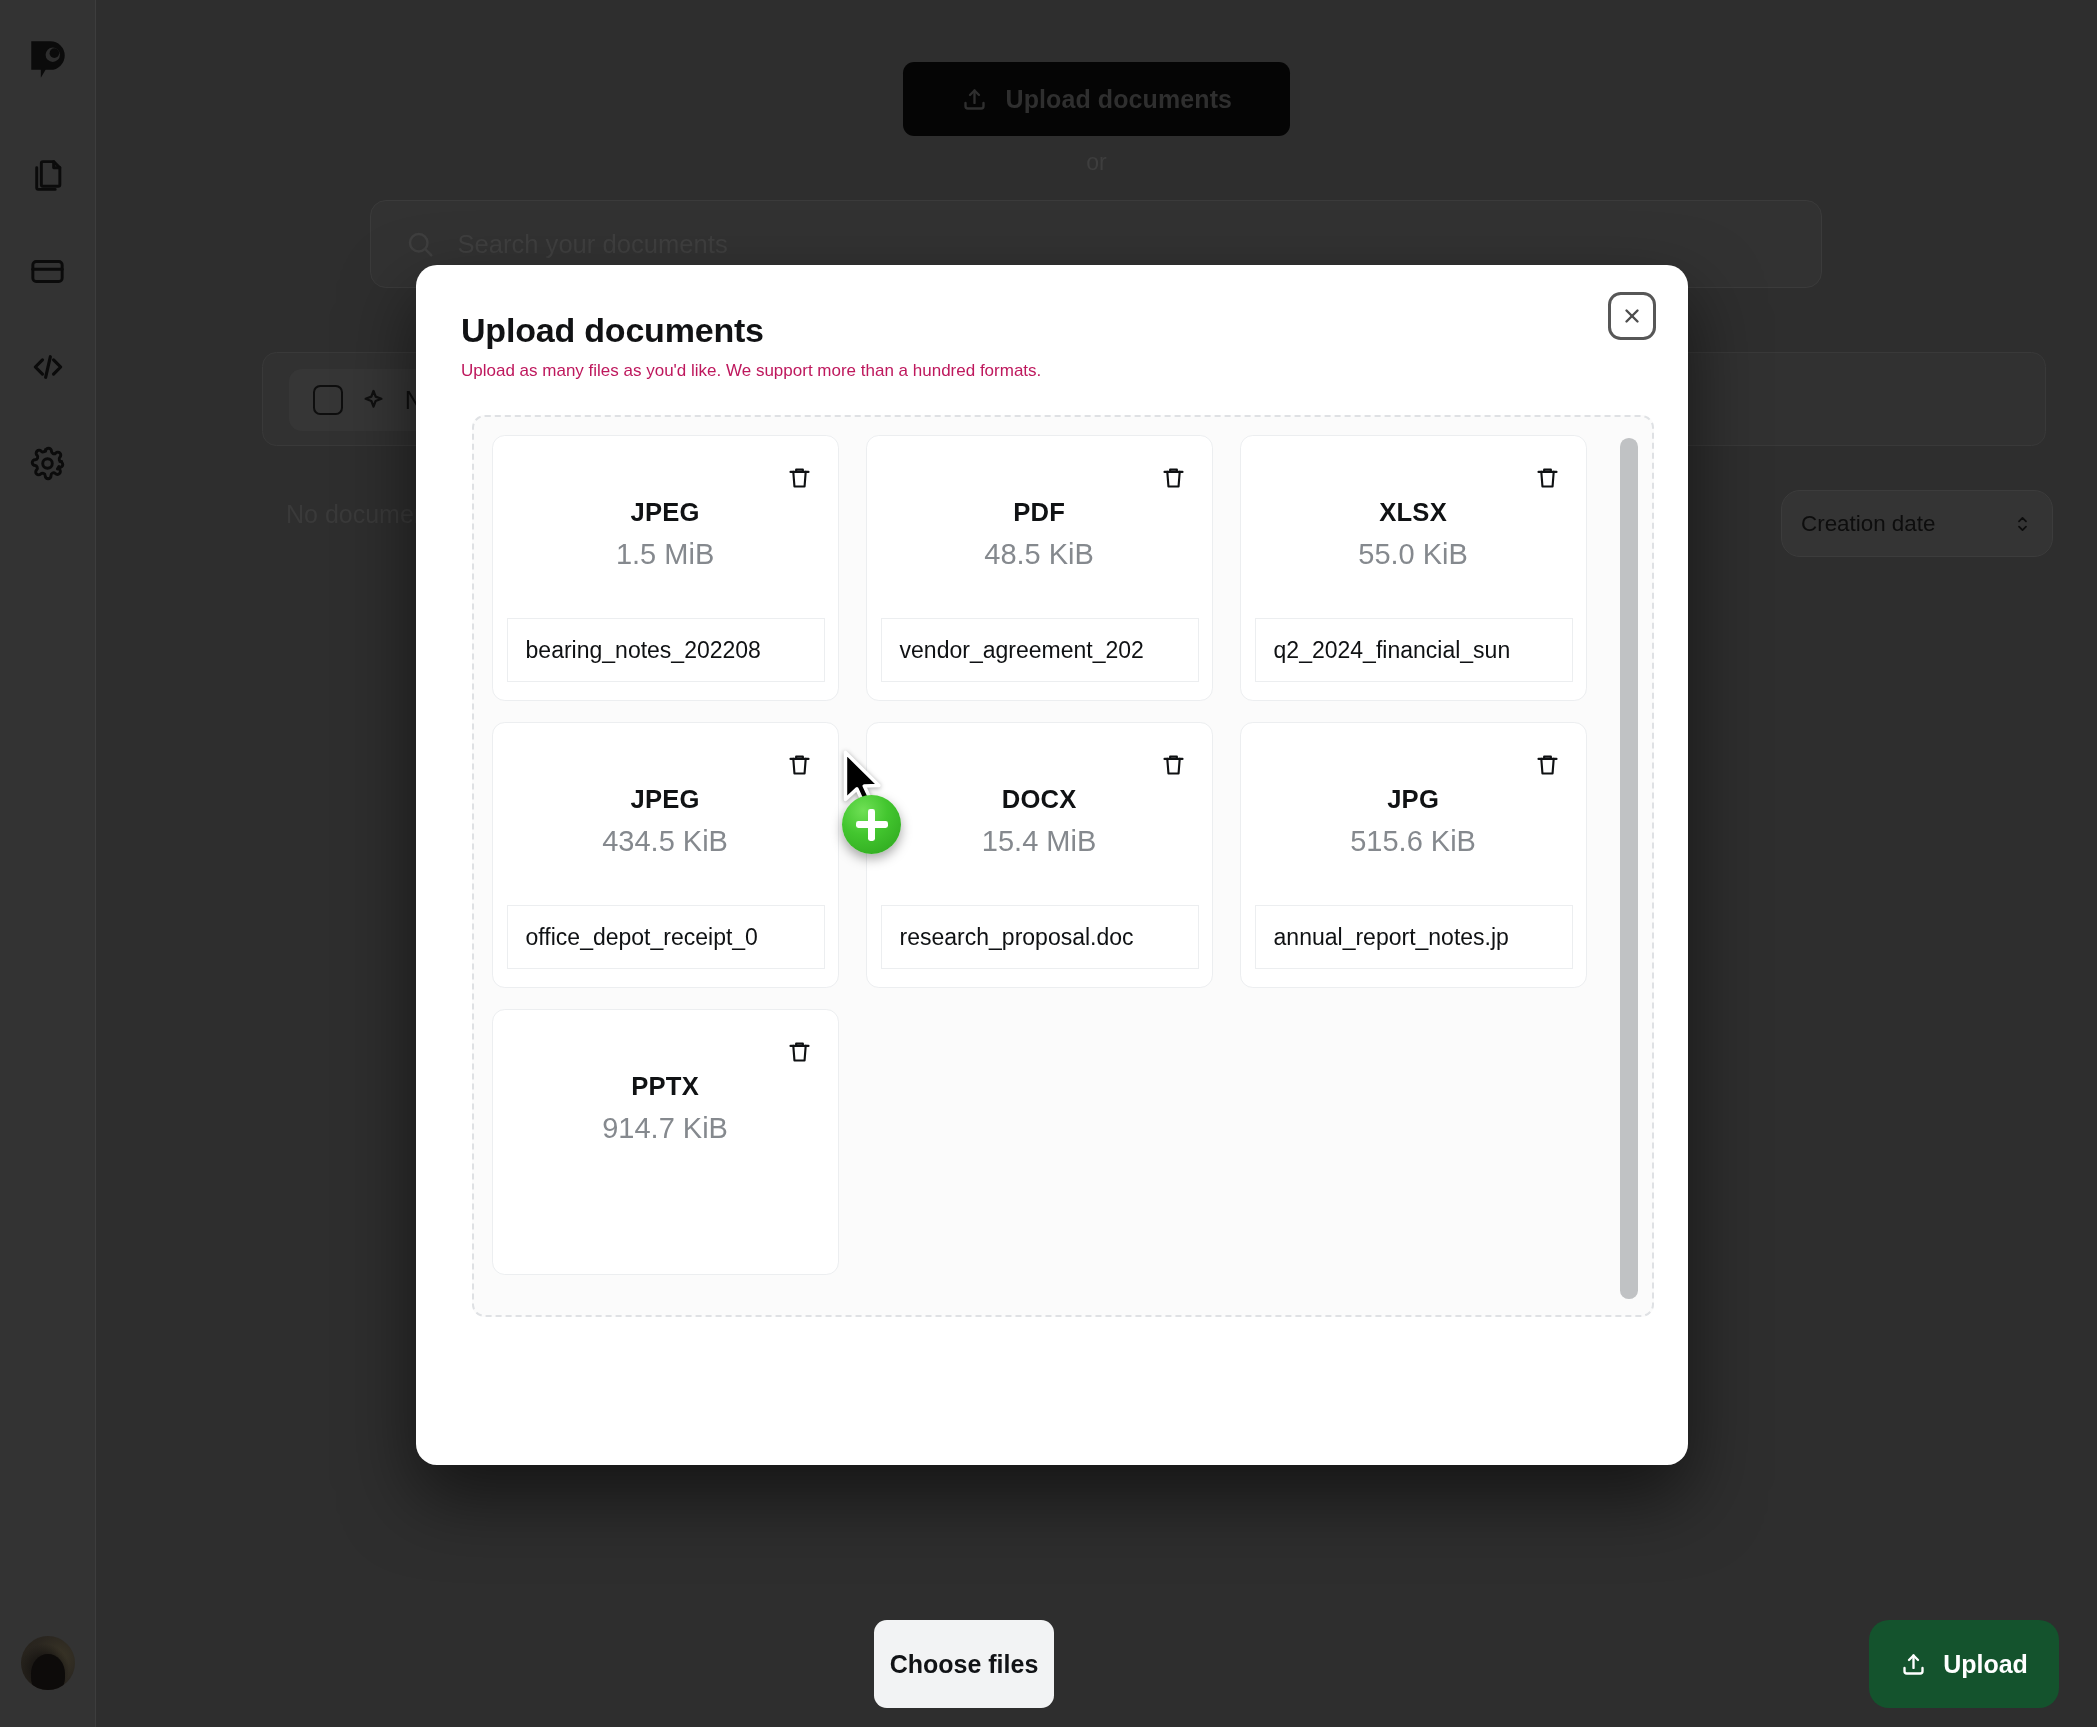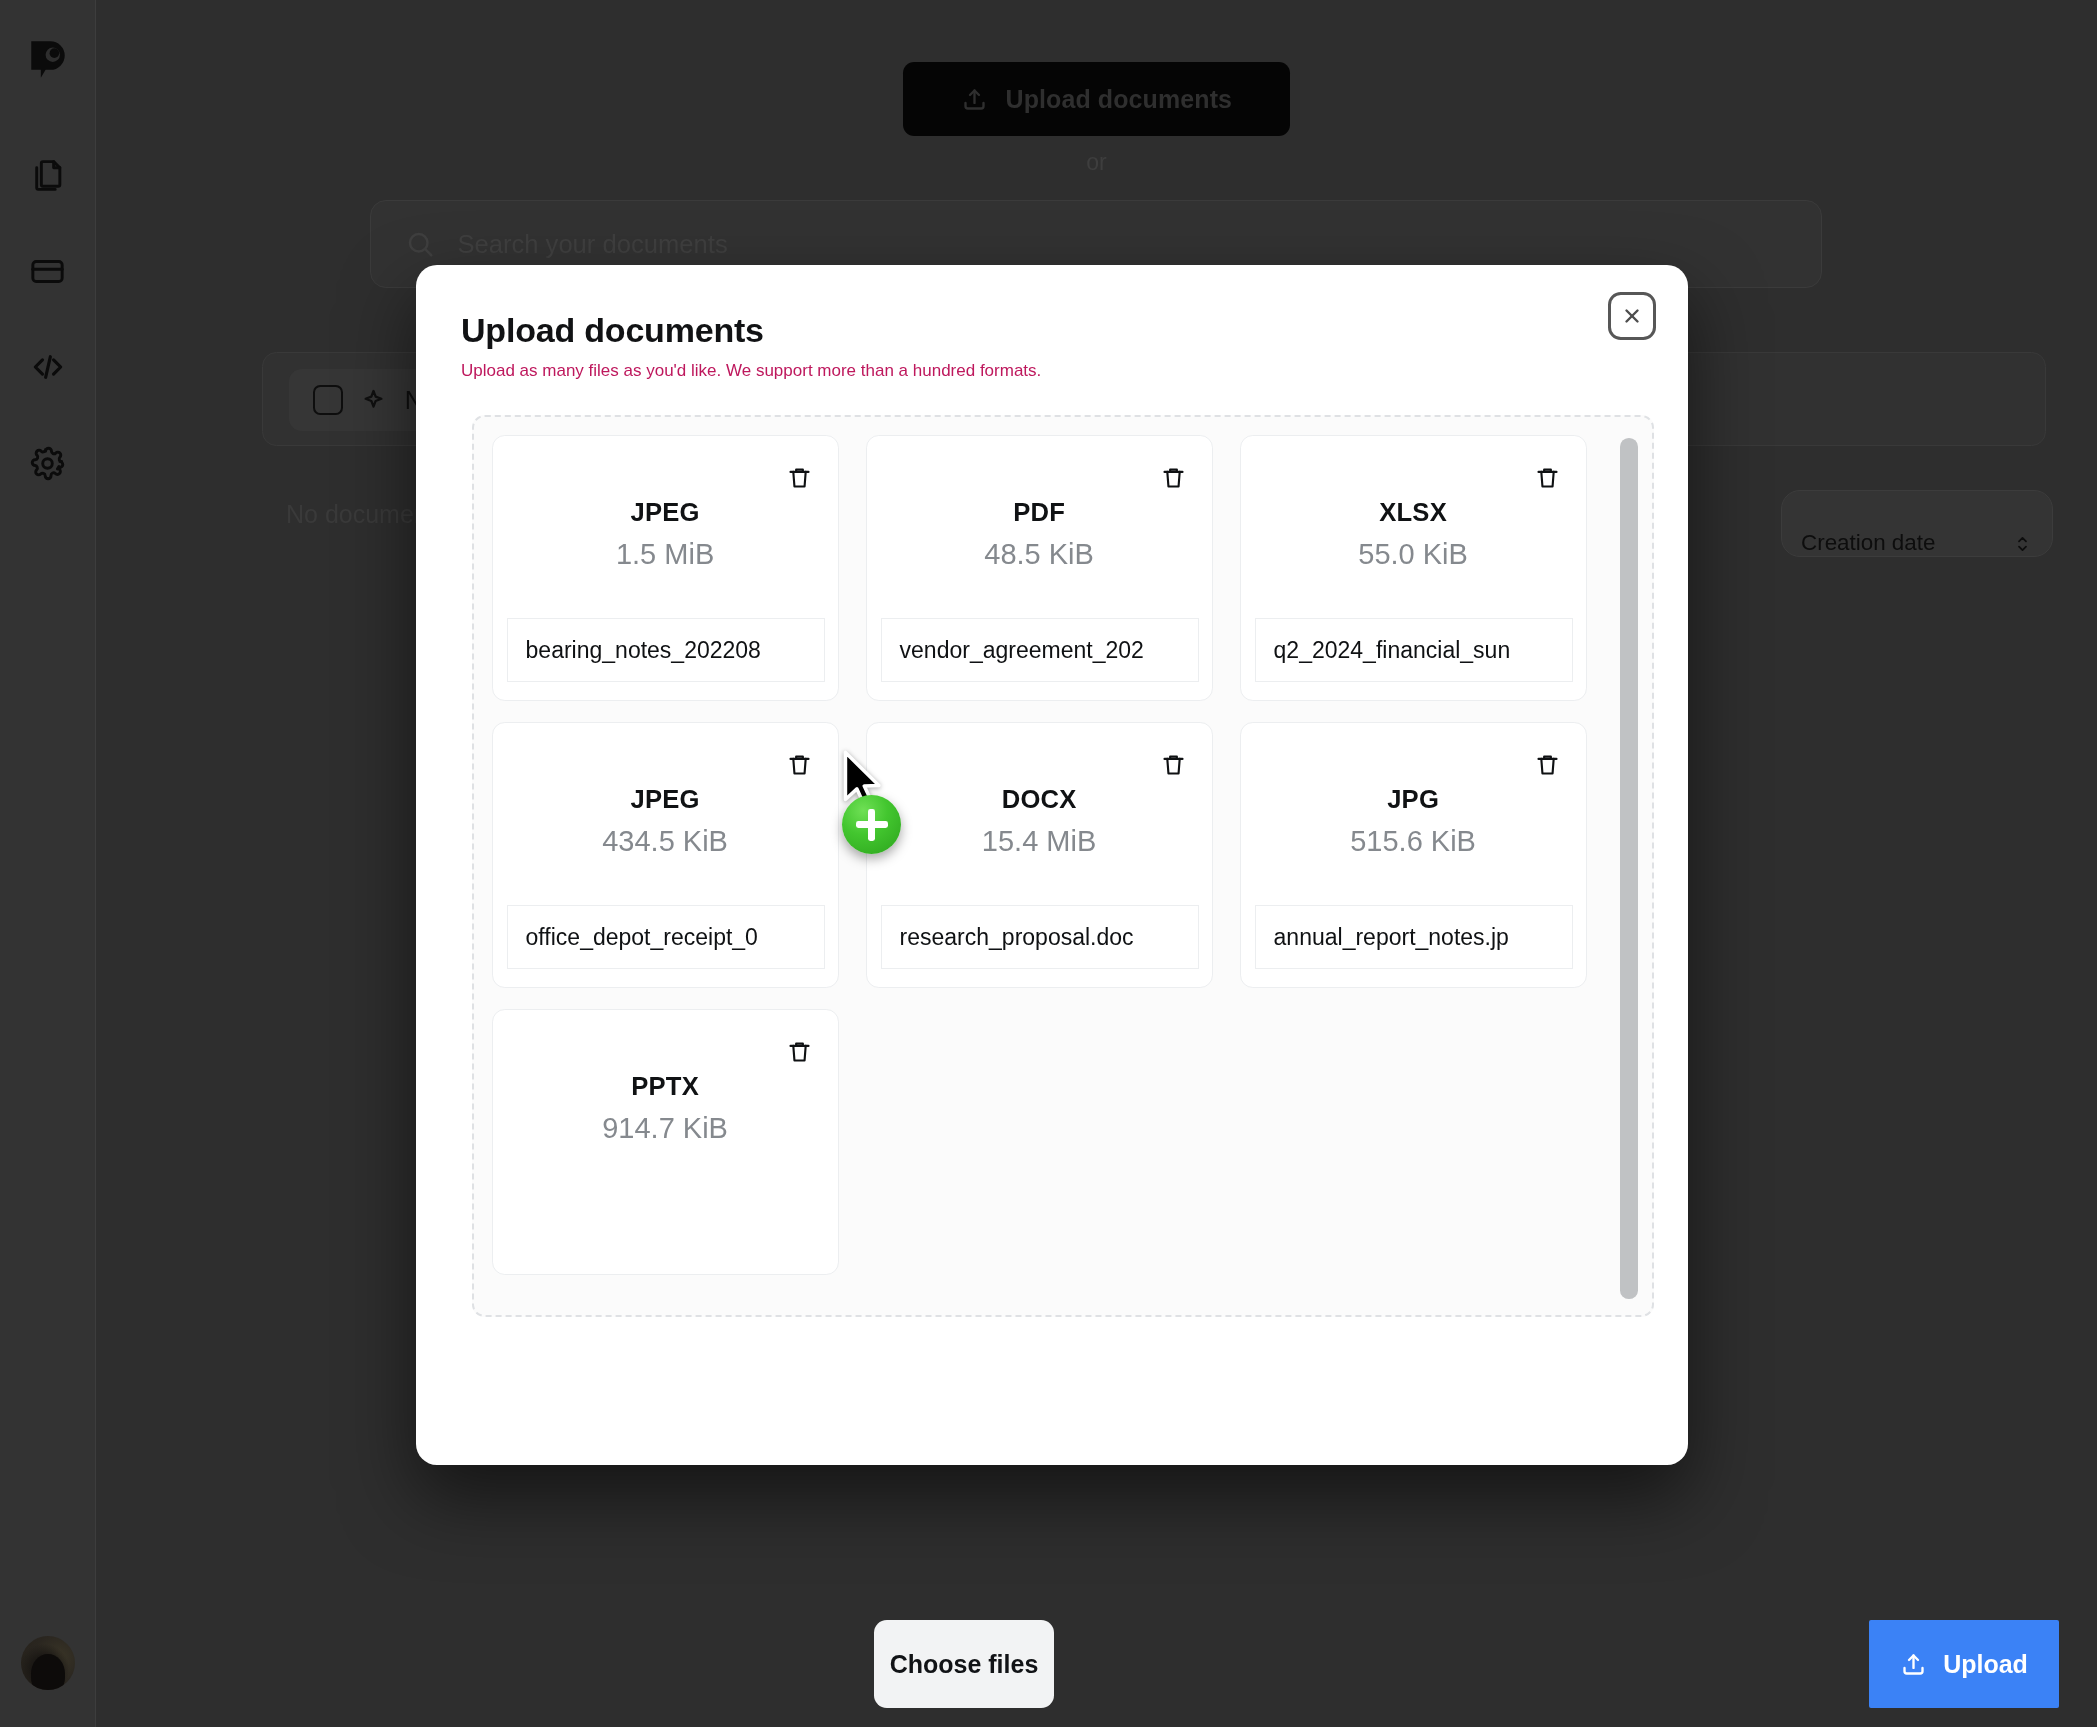--- a/index.html
+++ b/index.html
@@ -136,21 +136,21 @@
     font-size: 25px;
   }
 
   #sort-select {
     position: absolute;
     left: 1685px; top: 490px;
     width: 272px; height: 67px;
     background: #343434;
     border: 0.8px solid #3c3c3c;
     border-radius: 19px;
-    display: flex; align-items: flex-end; justify-content: space-between;
+    display: flex; align-items: center; justify-content: space-between;
     padding: 0 19px;
     color: #0d0d0d;
     font-size: 22.4px;
   }
 
   
   #modal {
     position: absolute;
     left: 416px; top: 265px;
     width: 1272px; height: 1200px;
@@ -268,22 +268,22 @@
     background: #f2f3f4;
     border-radius: 12.8px;
     display: flex; align-items: center; justify-content: center;
     font-size: 25px; font-weight: 700;
     color: #111316;
   }
   #upload-btn {
     position: absolute;
     left: 1453px; top: 1355px;
     width: 190px; height: 88px;
-    background: #3b82f6;
-    border-radius: 2px;
+    background: #14532d;
+    border-radius: 20px;
     display: flex; align-items: center; justify-content: center;
     gap: 16px;
     font-size: 25px; font-weight: 700;
     color: #ffffff;
   }
   #upload-btn svg { stroke: #ffffff; }
 
   
   #drag-layer {
     position: absolute;

